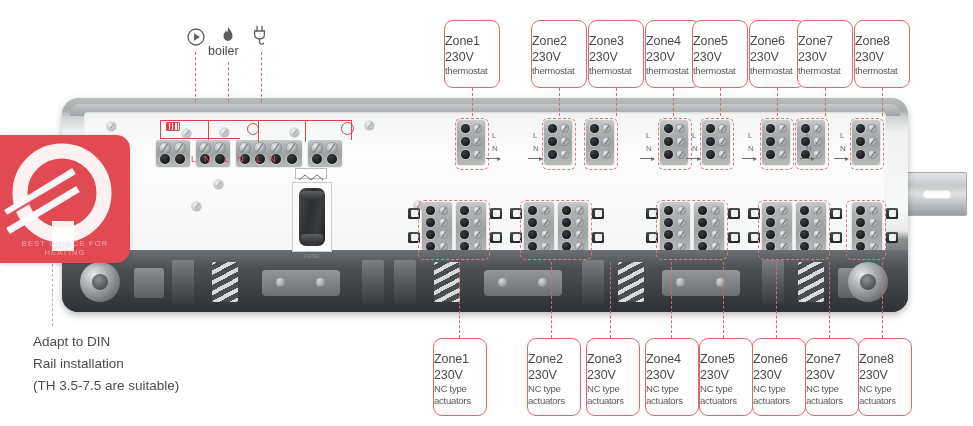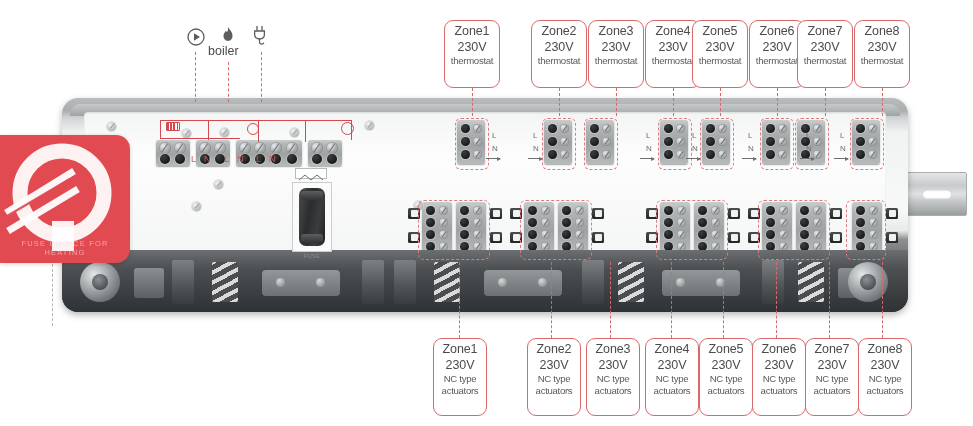--- a/index.html
+++ b/index.html
@@ -10,23 +10,23 @@
     overflow: hidden;
   }
   #stage { position: relative; width: 973px; height: 426px; background:#fff; }
 
   
   .callout {
     position: absolute;
     border: 1.4px solid #d9686b;
     border-radius: 9px;
     background: #ffffff;
-    text-align: center;
+    text-align: left;
     color: #4a4a4a;
-    padding-top: 2px;
+    padding-top: 12px;
     z-index: 40;
   }
   .callout .ln { display:block; line-height: 1.28; white-space: nowrap; }
   .callout .ln.big  { font-size: 12.5px; color:#4b4b4b; letter-spacing:-0.1px;}
   .callout .ln.small{ font-size: 9.6px; color:#5a5a5a; letter-spacing:-0.3px;}
 
   
   .leader {
     position: absolute; width: 0;
     border-left: 1.2px dashed #d9686b;
@@ -638,24 +638,29 @@
   <div class="lnred" style="left:269px; top:154px;">N</div>
 
   <div id="logo">
     <svg width="130" height="128" viewBox="0 0 130 128" style="position:absolute;left:0;top:0;">
       <circle cx="62" cy="58" r="42" fill="none" stroke="#ffffff" stroke-width="15" opacity="0.92"></circle>
       <rect x="52" y="86" width="22" height="30" fill="#ffffff" opacity="0.92"></rect>
       <path d="M6 78 L74 36" stroke="#ffffff" stroke-width="7" opacity=".95"></path>
       <path d="M8 96 L78 54" stroke="#ffffff" stroke-width="7" opacity=".95"></path>
       <path d="M2 84 L70 44" stroke="#e24a52" stroke-width="2.5" opacity=".9"></path>
     </svg>
-    <div class="lg-sub">FUSE CHOICE FOR HEATING</div>
+    <div class="lg-sub">BEST CHOICE FOR HEATING</div>
   </div>
   <div class="leader gray" style="left:52px; top:264px; height:62px;"></div>
 
+  <div id="dintext">
+    <div>Adapt to DIN</div>
+    <div>Rail installation</div>
+    <div>(TH 3.5-7.5 are suitable)</div>
+  </div>
 
   <div class="leader" style="left:459px; top:262px; height:76px;"></div>
   <div class="callout" style="left:433px; top:338px; width:54px; height:78px;">
     <span class="ln big">Zone1</span>
     <span class="ln big">230V</span>
     <span class="ln small">NC type</span>
     <span class="ln small">actuators</span>
   </div>
 
   <div class="leader" style="left:551px; top:262px; height:76px;"></div>

